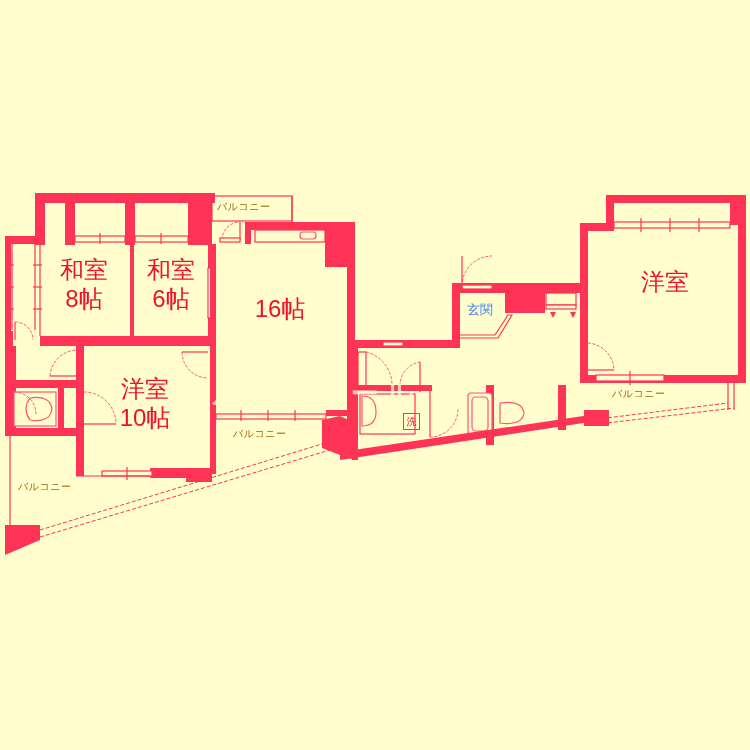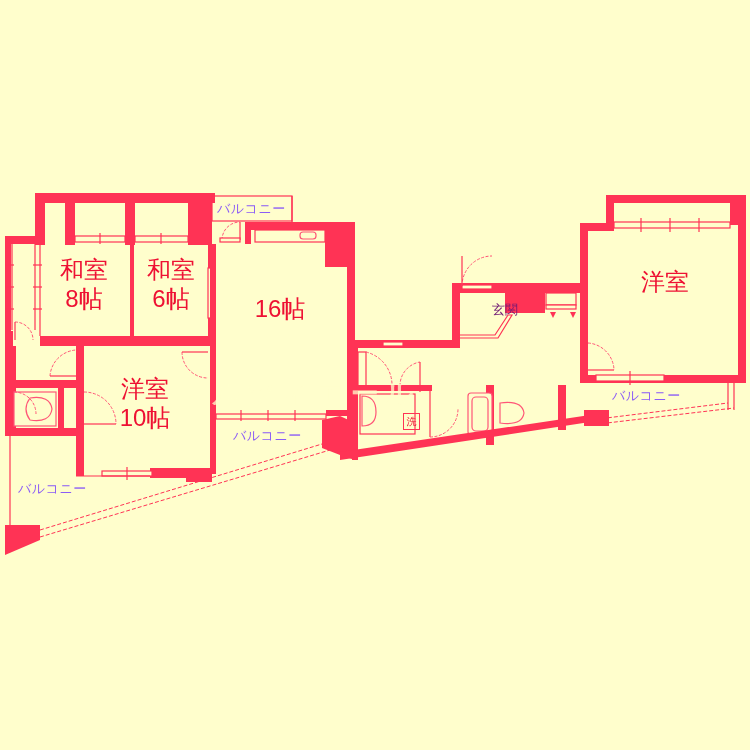--- a/index.html
+++ b/index.html
@@ -15,22 +15,22 @@
     .arc { stroke: #FF5577; stroke-width: 1; fill: none; stroke-dasharray: 3 1.5; }
     .win { fill: #FFFECC; stroke: #FF3355; stroke-width: 1.2; }
     .fix { fill: #FFFECC; stroke: #FF5577; stroke-width: 1.2; }
     .room-label {
       position: absolute; color: #EE1133; text-align: center;
       font-family: Liberation Sans, sans-serif;
       line-height: 1.2; white-space: nowrap;
     }
     .room-label .l1, .room-label .l2 { display: block; }
     .big { font-size: 24px; }
-    .small { font-size: 13px; color: #701a75; margin-left: 25px; }
-    .balcony { position: absolute; font-size: 13px; color: #8b5cf6; white-space: nowrap; letter-spacing: 0.5px; }
+    .small { font-size: 13px; color: #3b82f6; }
+    .balcony { position: absolute; font-size: 10px; color: #a16207; white-space: nowrap; letter-spacing: 0.5px; }
     .wash { position: absolute; font-size: 10px; color: #EE1133; border: 1px solid #FF3355; width: 15px; height: 15px; line-height: 15px; text-align: center; }
     .watermark {
       position: absolute; left: 212px; top: 375px; width: 380px; height: 30px;
       color: #FFFECC; font-size: 28px; font-weight: bold; letter-spacing: 6px;
       opacity: 0.75; white-space: nowrap; overflow: hidden;
     }
   </style>
 </head>
 <body>
 

